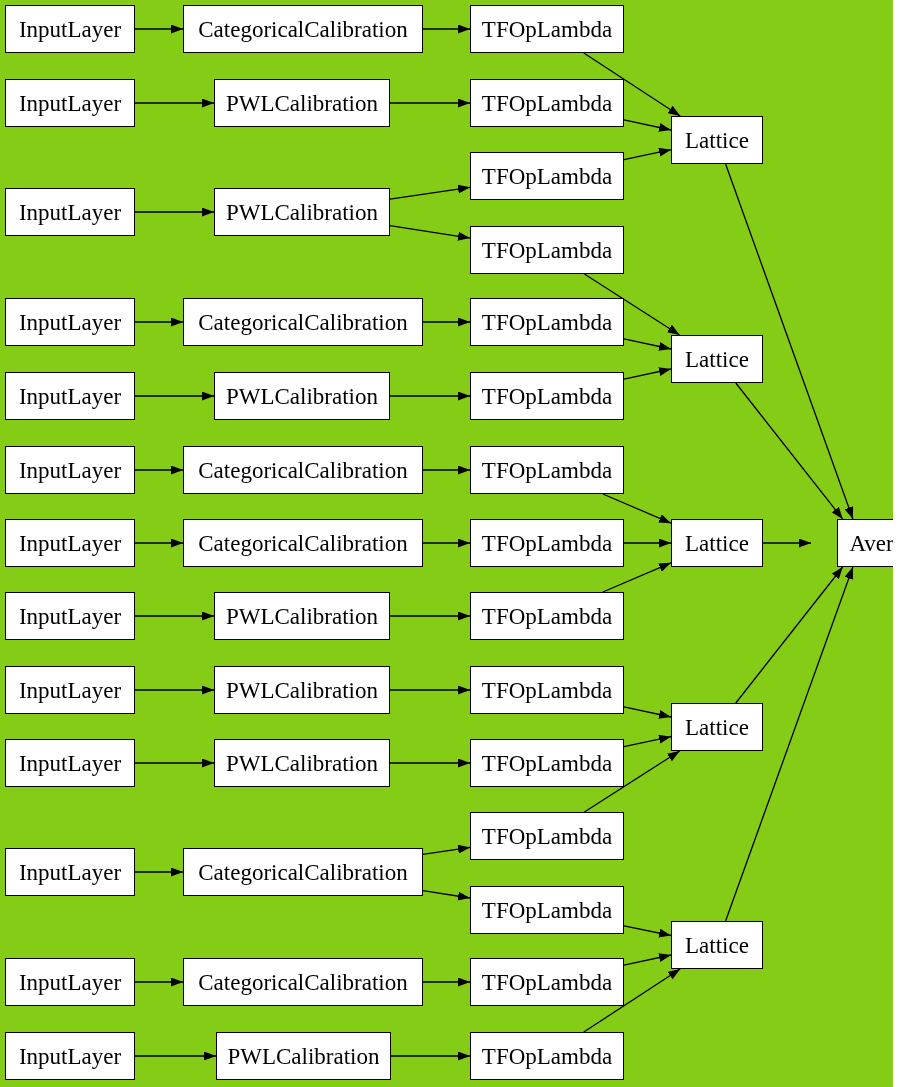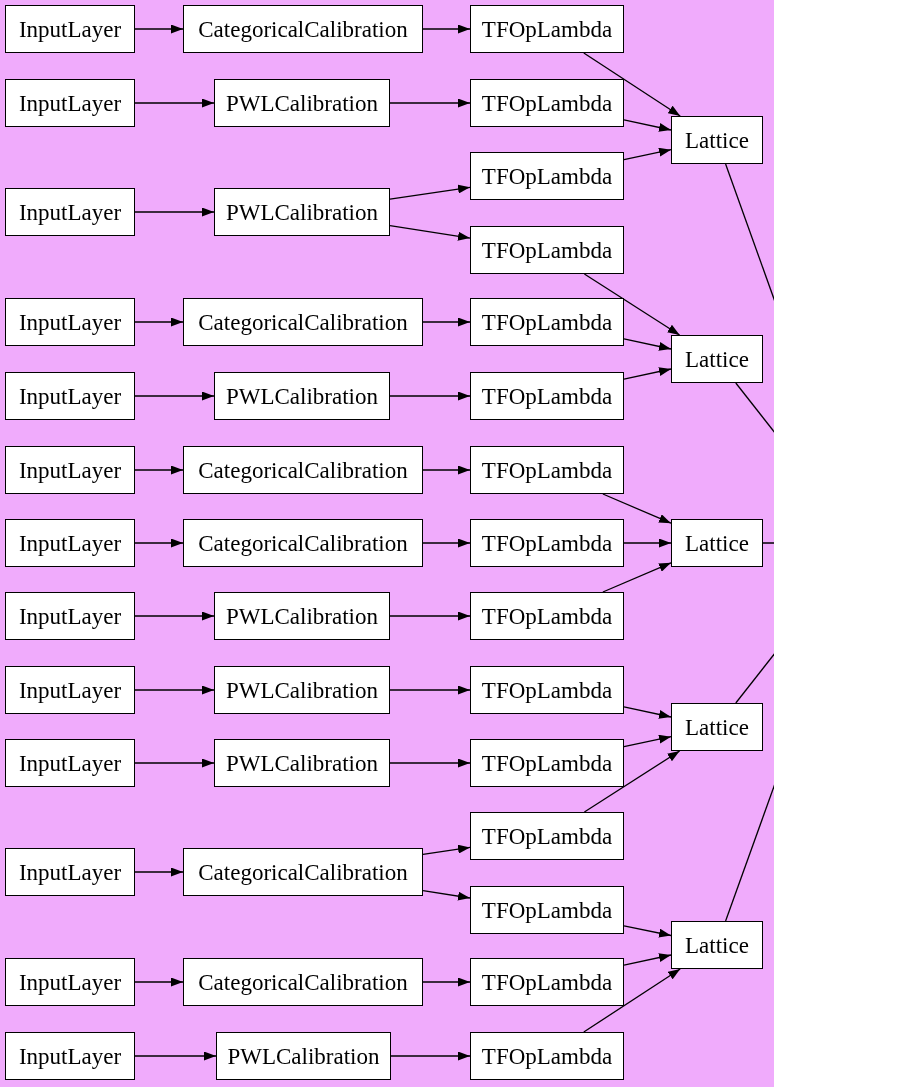--- a/index.html
+++ b/index.html
@@ -35,21 +35,21 @@
     justify-content: center;
     font-family: "Liberation Serif", "DejaVu Serif", serif;
     font-size: 23px;
     line-height: 1;
     white-space: nowrap;
   }
 </style>
 </head>
 <body>
 
-<div id="canvas" style="width: 774px; height: 1087px; background: #f0abfc;">
+<div id="canvas" style="width: 893px; height: 1087px; background: #84cc16;">
   <svg id="edges" xmlns="http://www.w3.org/2000/svg" width="916" height="1087">
     <defs>
       <marker id="arrowhead" viewBox="0 0 12 9" refX="12" refY="4.5" markerWidth="12" markerHeight="9" markerUnits="userSpaceOnUse" orient="auto">
         <path d="M0,0 L12,4.5 L0,9 Z" fill="#000000"></path>
       </marker>
     </defs>
   <line x1="135.0" y1="29.0" x2="183.0" y2="29.0" stroke="#000000" stroke-width="1.3" marker-end="url(#arrowhead)"></line>
       <line x1="423.0" y1="29.0" x2="470.0" y2="29.0" stroke="#000000" stroke-width="1.3" marker-end="url(#arrowhead)"></line>
       <line x1="583.8" y1="53.0" x2="680.2" y2="116.0" stroke="#000000" stroke-width="1.3" marker-end="url(#arrowhead)"></line>
       <line x1="135.0" y1="103.0" x2="214.0" y2="103.0" stroke="#000000" stroke-width="1.3" marker-end="url(#arrowhead)"></line>

